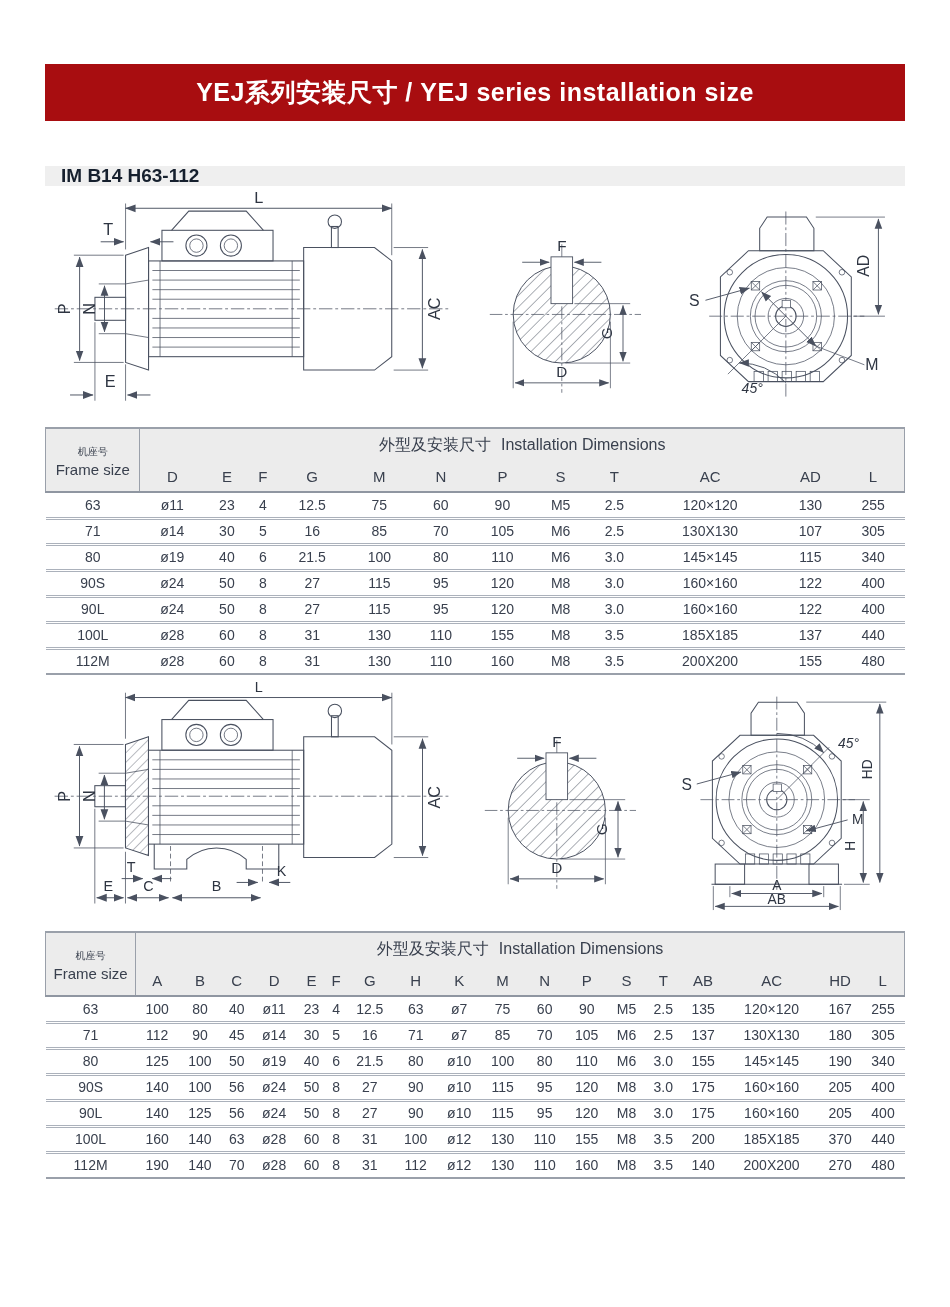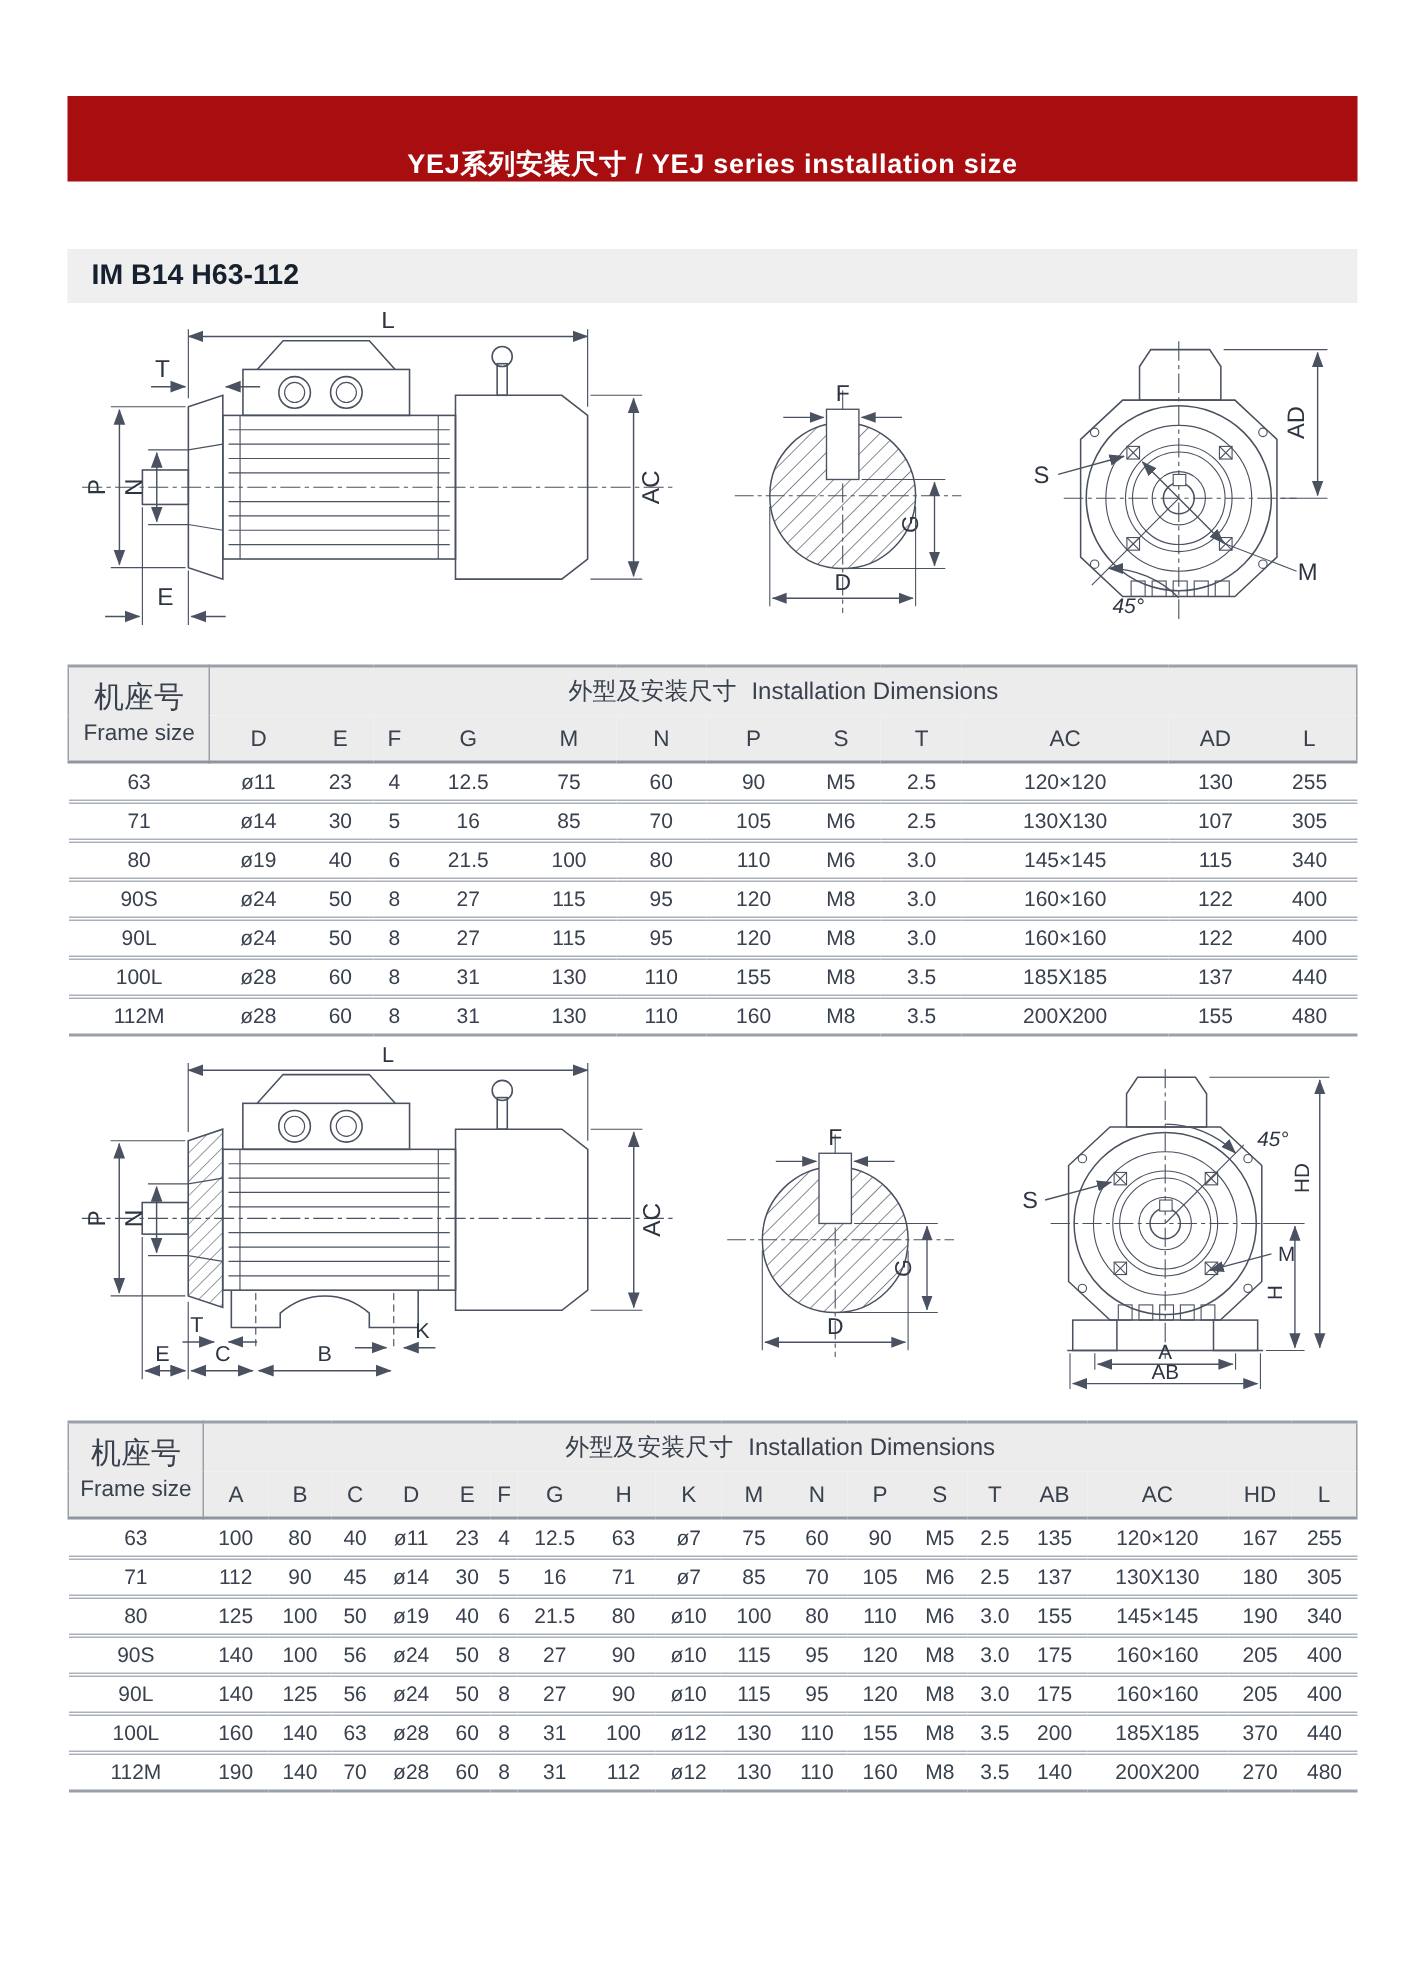--- a/index.html
+++ b/index.html
@@ -4,42 +4,42 @@
 <style>
   :root{
     --banner-bg:#a80d10; --banner-text:#ffffff; --section-bg:#efefef;
     --heading-text:#16202e; --table-text:#39404e; --line:#4a5160; --rule:#9aa0aa;
   }
   *{box-sizing:border-box;}
   html,body{margin:0;padding:0;}
   body{width:950px;height:1307px;background:#ffffff;font-family:"Liberation Sans",sans-serif;overflow:hidden;}
   .page{padding:64px 45px 0 45px;}
   .banner{height:57px;background:var(--banner-bg);color:var(--banner-text);
-    display:flex;align-items:flex-end;justify-content:center;
-    font-size:18px;font-weight:bold;letter-spacing:.5px;}
-  .section-bar{height:36px;background:var(--section-bg);display:flex;align-items:center;
+    display:flex;align-items:center;justify-content:center;
+    font-size:25px;font-weight:bold;letter-spacing:.5px;}
+  .section-bar{height:20px;background:var(--section-bg);display:flex;align-items:center;
     padding-left:16px;font-size:19px;font-weight:bold;color:var(--heading-text);}
   .gap-lg{margin-top:45px;} .gap-md{margin-top:19px;}
   .drawings{display:flex;justify-content:space-between;align-items:center;padding:6px 4px 2px 0;}
   svg{display:block;}
   svg .out{stroke:var(--line);stroke-width:1.1;fill:none;}
   svg .thin{stroke:var(--line);stroke-width:.8;fill:none;}
   svg .dim{stroke:var(--line);stroke-width:1;fill:none;}
   svg .cl{stroke:var(--line);stroke-width:.8;fill:none;stroke-dasharray:14 3 3 3;}
   svg .bolt{stroke:var(--line);stroke-width:.8;fill:none;stroke-dasharray:5 3;}
   svg .arrowhead{fill:var(--line);}
   svg text{font-family:"Liberation Sans",sans-serif;fill:#2e3542;font-size:17px;}
   svg text.sm{font-size:15px;}
   .tbl{width:100%;border-collapse:collapse;color:var(--table-text);margin-top:8px;
     border-top:2px solid var(--rule);border-bottom:2px solid var(--rule);}
   .tbl thead th{background:#ececec;font-weight:normal;}
   .tbl thead{border-bottom:2px solid #8f96a1;}
   .tbl th.frame-th{width:11%;border-right:1px solid var(--rule);border-left:1px solid var(--rule);
     font-size:15px;line-height:1.35;}
-  .tbl th.frame-th .zh{font-size:20px;}
+  .tbl th.frame-th .zh{font-size:10px;}
   .tbl th.dims-th{border-right:1px solid var(--rule);font-size:16px;height:33px;margin-top:40px;}
   .tbl th.dims-th .zh{margin-right:10px;}
   .tbl .cols-row th{font-size:15px;height:31px;}
   .tbl .cols-row th:last-child{border-right:1px solid var(--rule);}
   .tbl tbody tr{border-top:3px double #abb1bb;}
   .tbl tbody tr:first-child{border-top:none;}
   .tbl tbody th,.tbl tbody td{font-weight:normal;font-size:14px;text-align:center;height:26px;padding:1px 2px;}
   #table-b34 th.frame-th{width:10.5%;}
 </style>
 </head>

